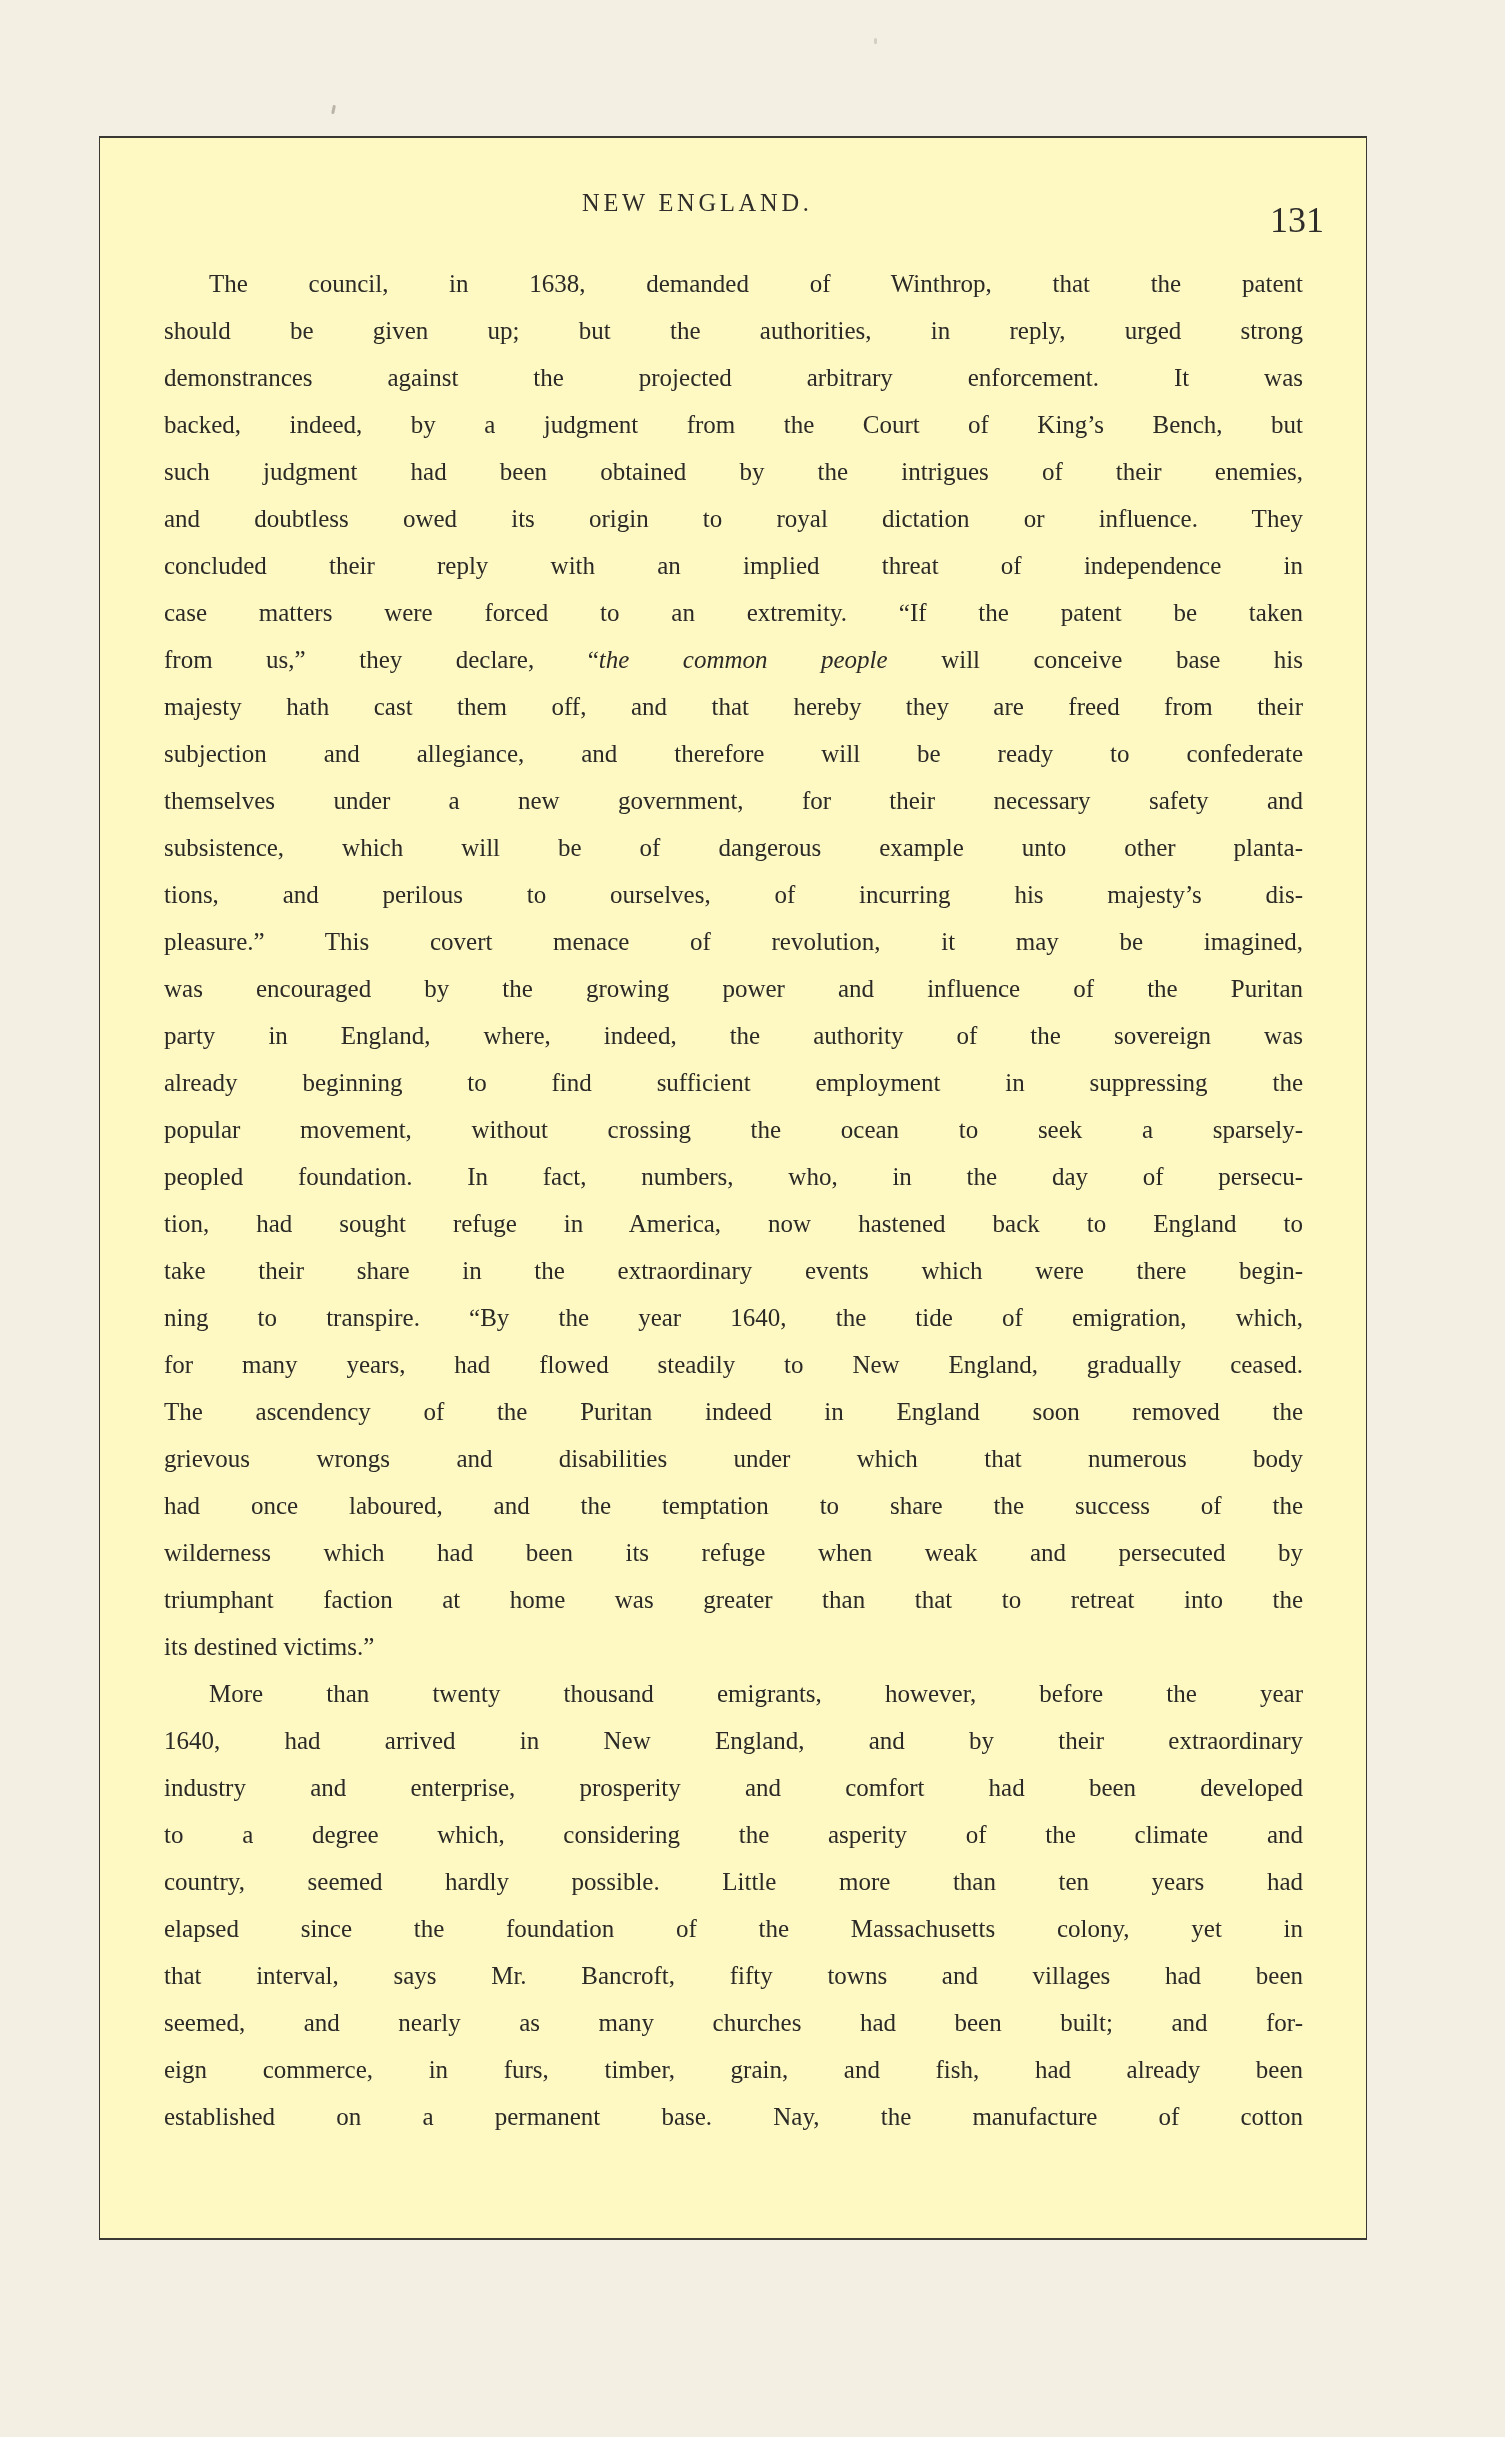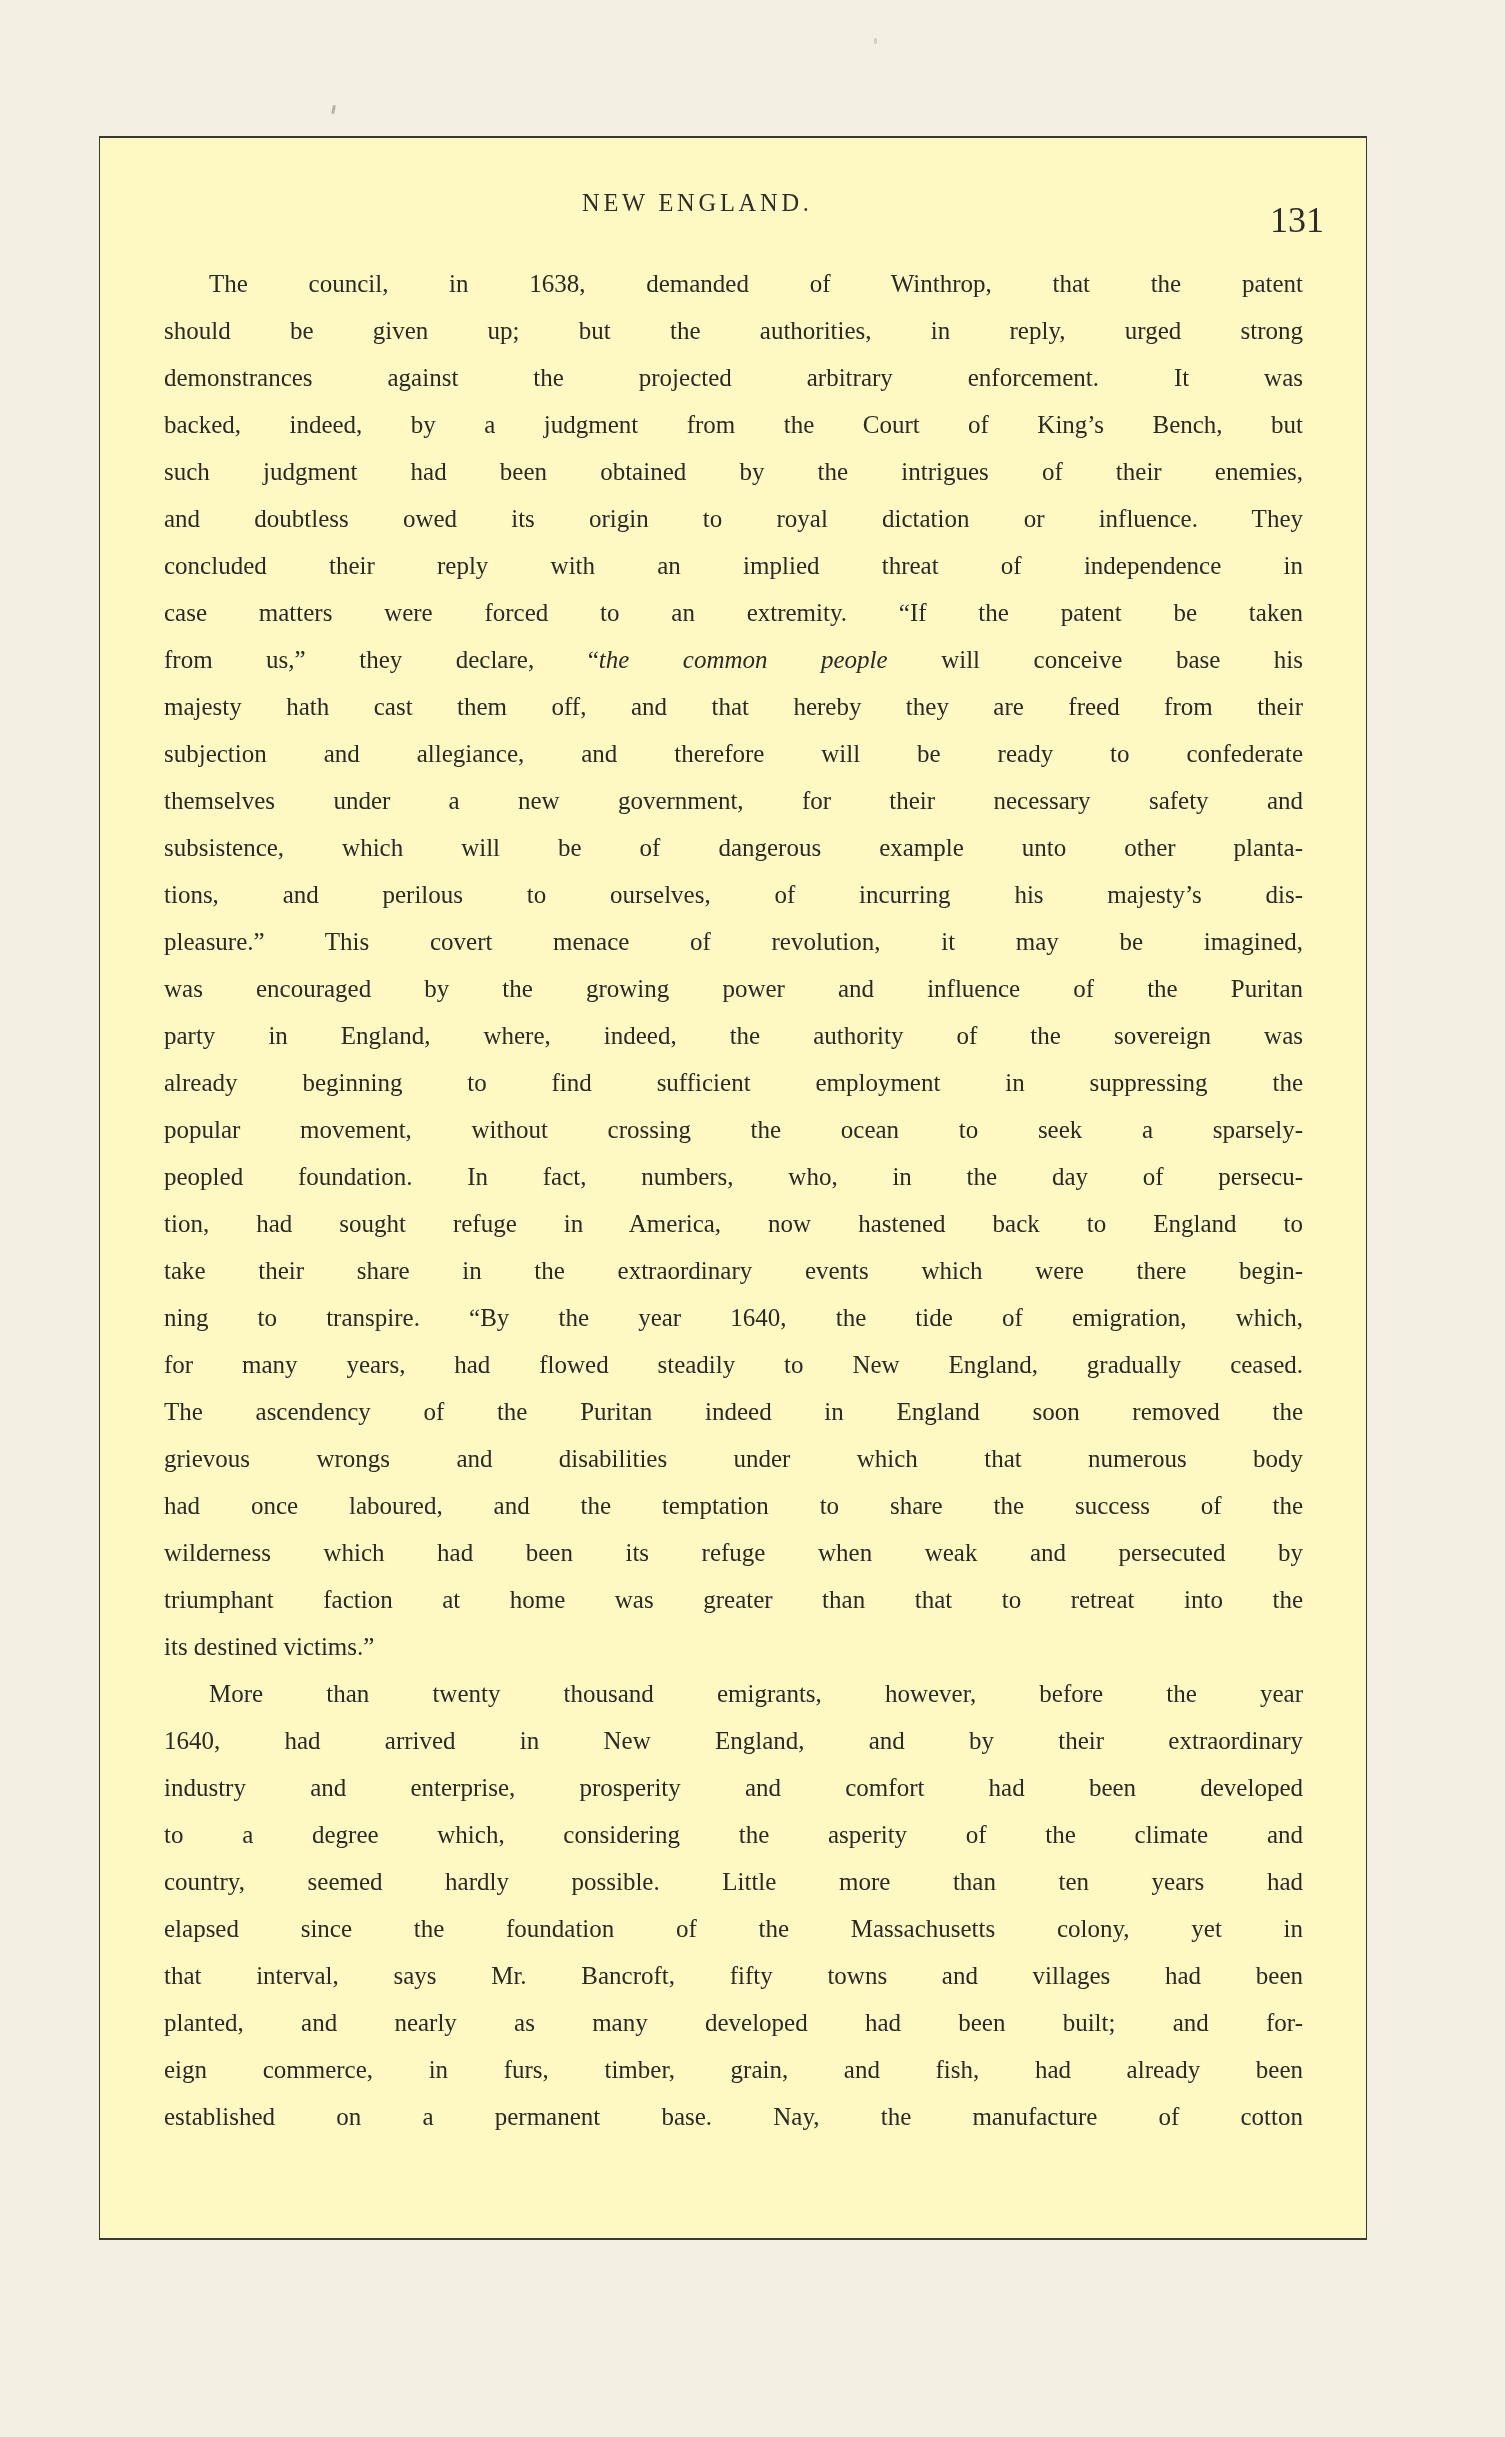--- a/index.html
+++ b/index.html
@@ -130,19 +130,19 @@
         <span class="line last">its destined victims.”</span>
       </div>
       <div>
         <span class="line indent">More than twenty thousand emigrants, however, before the year</span>
         <span class="line">1640, had arrived in New England, and by their extraordinary</span>
         <span class="line">industry and enterprise, prosperity and comfort had been developed</span>
         <span class="line">to a degree which, considering the asperity of the climate and</span>
         <span class="line">country, seemed hardly possible. Little more than ten years had</span>
         <span class="line">elapsed since the foundation of the Massachusetts colony, yet in</span>
         <span class="line">that interval, says Mr. Bancroft, fifty towns and villages had been</span>
-        <span class="line">planted, and nearly as many developed had been built; and for-</span>
+        <span class="line">seemed, and nearly as many churches had been built; and for-</span>
         <span class="line">eign commerce, in furs, timber, grain, and fish, had already been</span>
         <span class="line">established on a permanent base. Nay, the manufacture of cotton</span>
       </div>
     </div>
 </div>
 
 
 </body></html>

